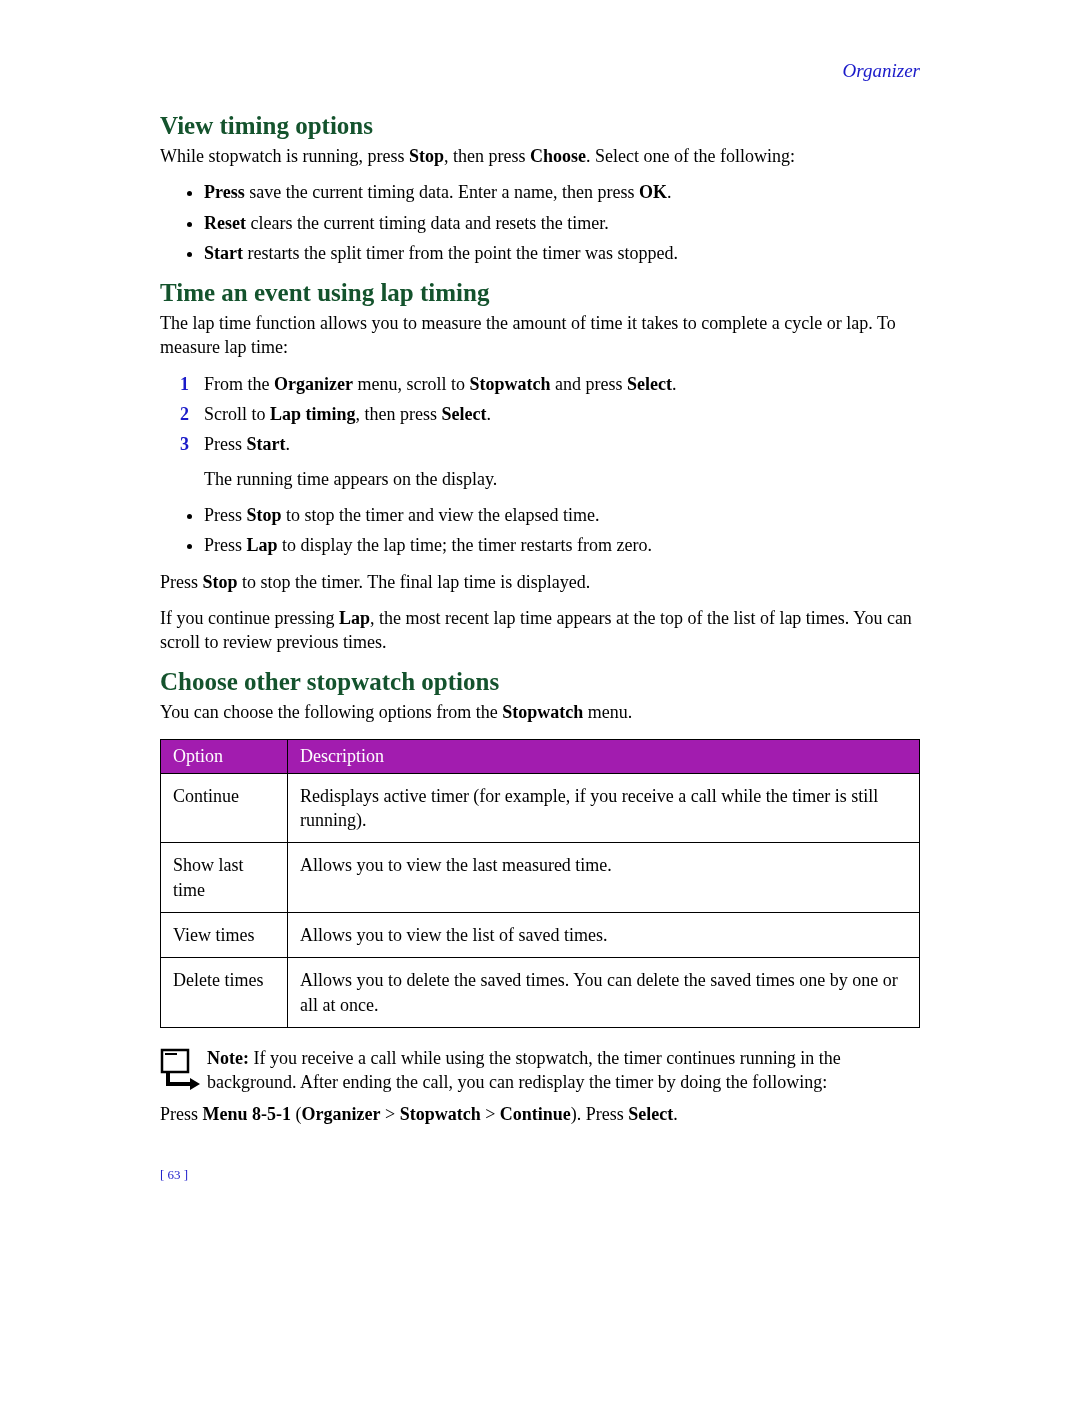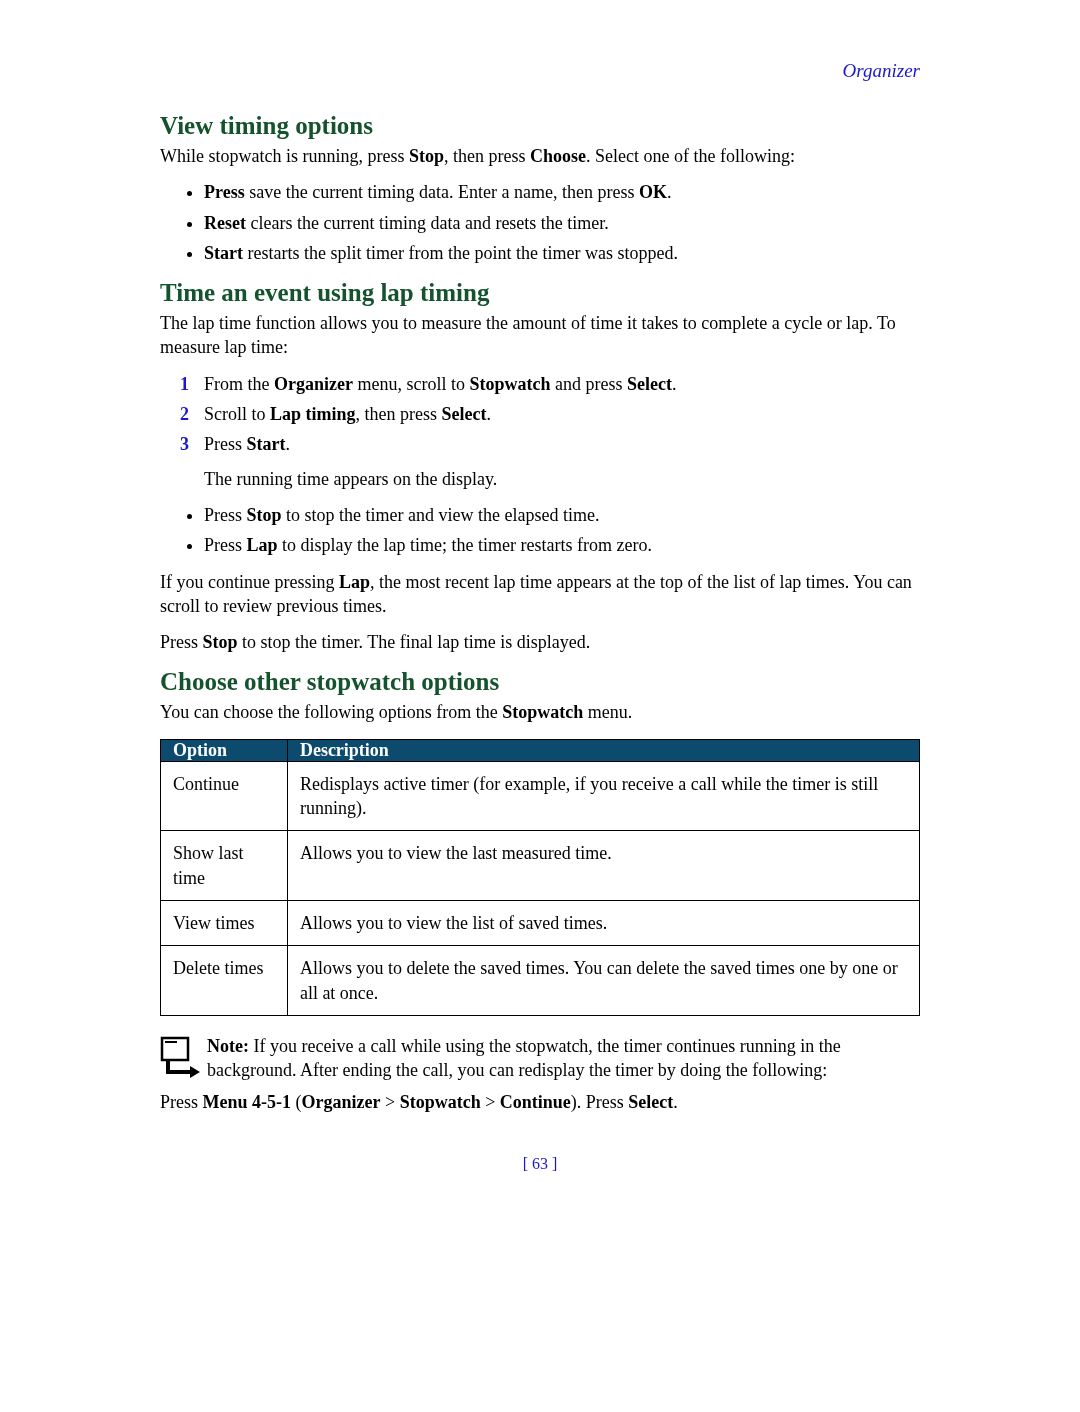--- a/index.html
+++ b/index.html
@@ -67,25 +67,25 @@
   .indent {
     margin-left: 44px;
   }
   table.opts {
     border-collapse: collapse;
     width: 100%;
     margin: 14px 0 18px 0;
     font-size: 18px;
   }
   table.opts th {
-    background: #0c4a6e;
+    background: #a21caf;
     color: #fff;
     text-align: left;
-    padding: 0 12px;
-    font-weight: bold;
+    padding: 6px 12px;
+    font-weight: normal;
     border: 1px solid #000;
   }
   table.opts td {
     padding: 10px 12px;
     border: 1px solid #000;
     vertical-align: top;
     line-height: 1.35;
   }
   .note-row {
     display: flex;
@@ -101,23 +101,23 @@
     margin-top: 2px;
   }
   .note-icon svg {
     display: block;
   }
   .note-text {
     font-size: 18px;
     line-height: 1.35;
   }
   .page-num {
-    text-align: center;
+    text-align: left;
     color: #1a1ac9;
-    font-size: 16px;
+    font-size: 13px;
     margin-top: 40px;
   }
   b { font-weight: bold; }
 </style>
 </head>
 <body>
 
 <div class="page">
   <div class="header-right">Organizer</div>
 
@@ -136,22 +136,22 @@
   <ol class="steps">
     <li><span>From the </span><b>Organizer</b><span> menu, scroll to </span><b>Stopwatch</b><span> and press </span><b>Select</b><span>.</span></li>
     <li><span>Scroll to </span><b>Lap timing</b><span>, then press </span><b>Select</b><span>.</span></li>
     <li><span>Press </span><b>Start</b><span>.</span></li>
   </ol>
   <p class="indent">The running time appears on the display.</p>
   <ul class="bullets">
     <li><span>Press </span><b>Stop</b><span> to stop the timer and view the elapsed time.</span></li>
     <li><span>Press </span><b>Lap</b><span> to display the lap time; the timer restarts from zero.</span></li>
   </ul>
+  <p><span>Press </span><b>Stop</b><span> to stop the timer. The final lap time is displayed.</span></p>
   <p><span>If you continue pressing </span><b>Lap</b><span>, the most recent lap time appears at the top of the list of lap times. You can scroll to review previous times.</span></p>
-  <p><span>Press </span><b>Stop</b><span> to stop the timer. The final lap time is displayed.</span></p>
 
   <div class="heading">Choose other stopwatch options</div>
   <p><span>You can choose the following options from the </span><b>Stopwatch</b><span> menu.</span></p>
 
   <table class="opts">
     <thead>
       <tr>
         <th>Option</th>
         <th>Description</th>
       </tr>
@@ -183,17 +183,17 @@
         <rect x="5" y="5" width="12" height="2" fill="#000"></rect>
         <path d="M 10 24 L 10 34 L 30 34 L 30 30 L 40 36 L 30 42 L 30 38 L 6 38 L 6 24 Z" fill="#000"></path>
       </svg>
     </div>
     <div class="note-text">
       <b>Note:</b><span> If you receive a call while using the stopwatch, the timer continues running in the background. After ending the call, you can redisplay the timer by doing the following:</span>
     </div>
   </div>
 
   <p>
-    <span>Press </span><b>Menu 4-5-1</b><span> (</span><b>Organizer</b><span> &gt; </span><b>Stopwatch</b><span> &gt; </span><b>Continue</b><span>). Press </span><b>Select</b><span>.</span>
+    <span>Press </span><b>Menu 8-5-1</b><span> (</span><b>Organizer</b><span> &gt; </span><b>Stopwatch</b><span> &gt; </span><b>Continue</b><span>). Press </span><b>Select</b><span>.</span>
   </p>
 
   <div class="page-num">[ 63 ]</div>
 </div>
 
 </body></html>

